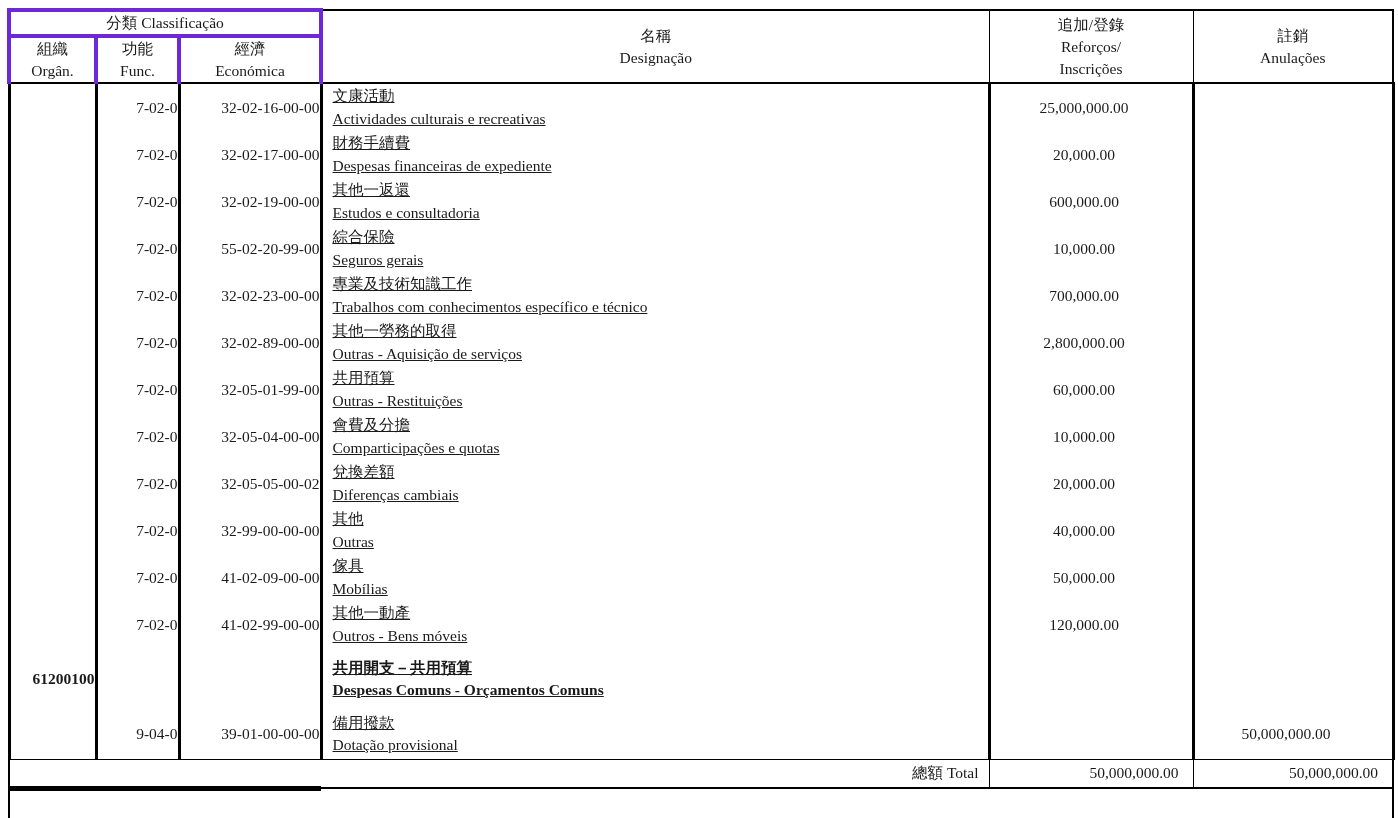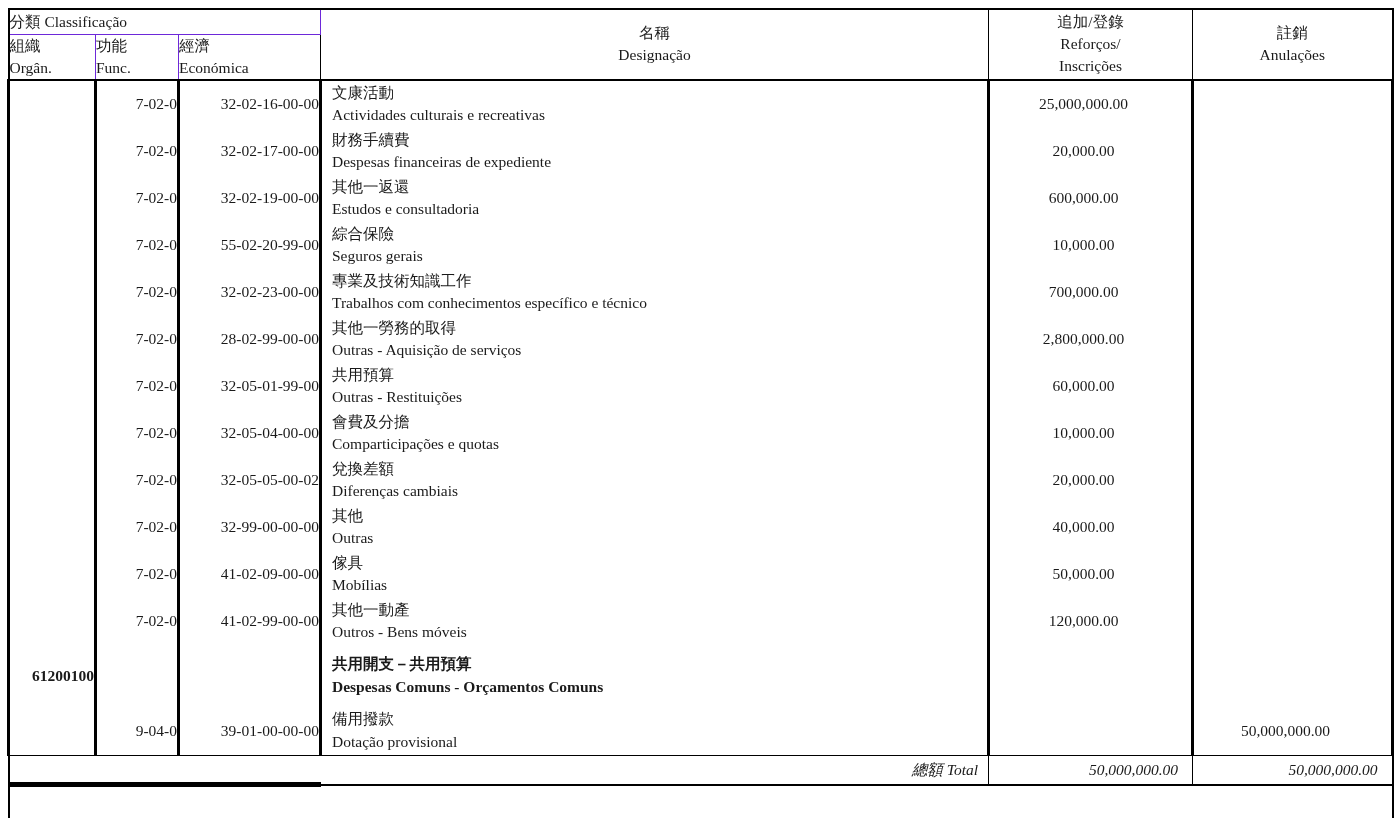--- a/index.html
+++ b/index.html
@@ -8,37 +8,37 @@
 
   .sheet { position:absolute; top:8px; left:7px; }
 
   table { border-collapse:collapse; table-layout:fixed; width:1384px;
           border:2px solid #000; border-bottom:3px solid #000; }
   td { padding:0; vertical-align:middle; font-size:15.5px; line-height:22px; }
 
   
   tr.hdr1 { height:25px; }
   tr.hdr2 { height:45px; }
-  td.hc { border:1px solid #6d28d9; }
+  td.hc { border:4px solid #6d28d9; text-align:center; }
   tr.hdr2 td.hc { border-bottom:2px solid #000; }
   td.hc-span { border:1px solid #000; border-bottom:2px solid #000; text-align:center; }
   .hline { display:block; line-height:22px; }
 
   
   tr.dr { height:45px; }
   tr.dr-section { height:62px; }
   tr.dr-last { height:49px; }
   td.c   { border-left:3px solid #000; border-right:3px solid #000; text-align:right; }
   td.desig { border-left:3px solid #000; border-right:3px solid #000; padding:1px 10px; }
   td.amt { border-left:3px solid #000; border-right:3px solid #000; text-align:center; padding-right:14px; }
-  .dline { display:block; line-height:22.5px; }
+  .dline { display:block; line-height:22.5px;text-decoration:underline; }
   tr.dr-section td, tr.dr-section .dline { font-weight:bold; }
 
   
-  tr.total { height:29px;font-style:italic; }
+  tr.total { height:29px; }
   tr.total td { border-top:1px solid #000; }
   td.tot-spacer { border-bottom:5px solid #000; border-right:hidden; }
   td.tot-label  { border-left:hidden; border-right:1px solid #000; border-bottom:2px solid #000;
                   text-align:right; padding-right:10px; }
   td.tot-amt    { border-left:1px solid #000; border-bottom:2px solid #000;
                   text-align:right; padding-right:14px; }
 
   
   tr.footer { height:48px; }
   td.foot-left  { border-top:5px solid #000; border-right:hidden; padding-left:8px; }
@@ -142,21 +142,21 @@
     <td class="desig">
       <span class="dline">專業及技術知識工作</span>
       <span class="dline">Trabalhos com conhecimentos específico e técnico</span>
     </td>
     <td class="amt">700,000.00</td>
     <td class="amt"></td>
   </tr>
   <tr class="dr">
     <td class="c"></td>
     <td class="c">7-02-0</td>
-    <td class="c">28-02-99-00-00</td>
+    <td class="c">32-02-89-00-00</td>
     <td class="desig">
       <span class="dline">其他一勞務的取得</span>
       <span class="dline">Outras - Aquisição de serviços</span>
     </td>
     <td class="amt">2,800,000.00</td>
     <td class="amt"></td>
   </tr>
   <tr class="dr">
     <td class="c"></td>
     <td class="c">7-02-0</td>

